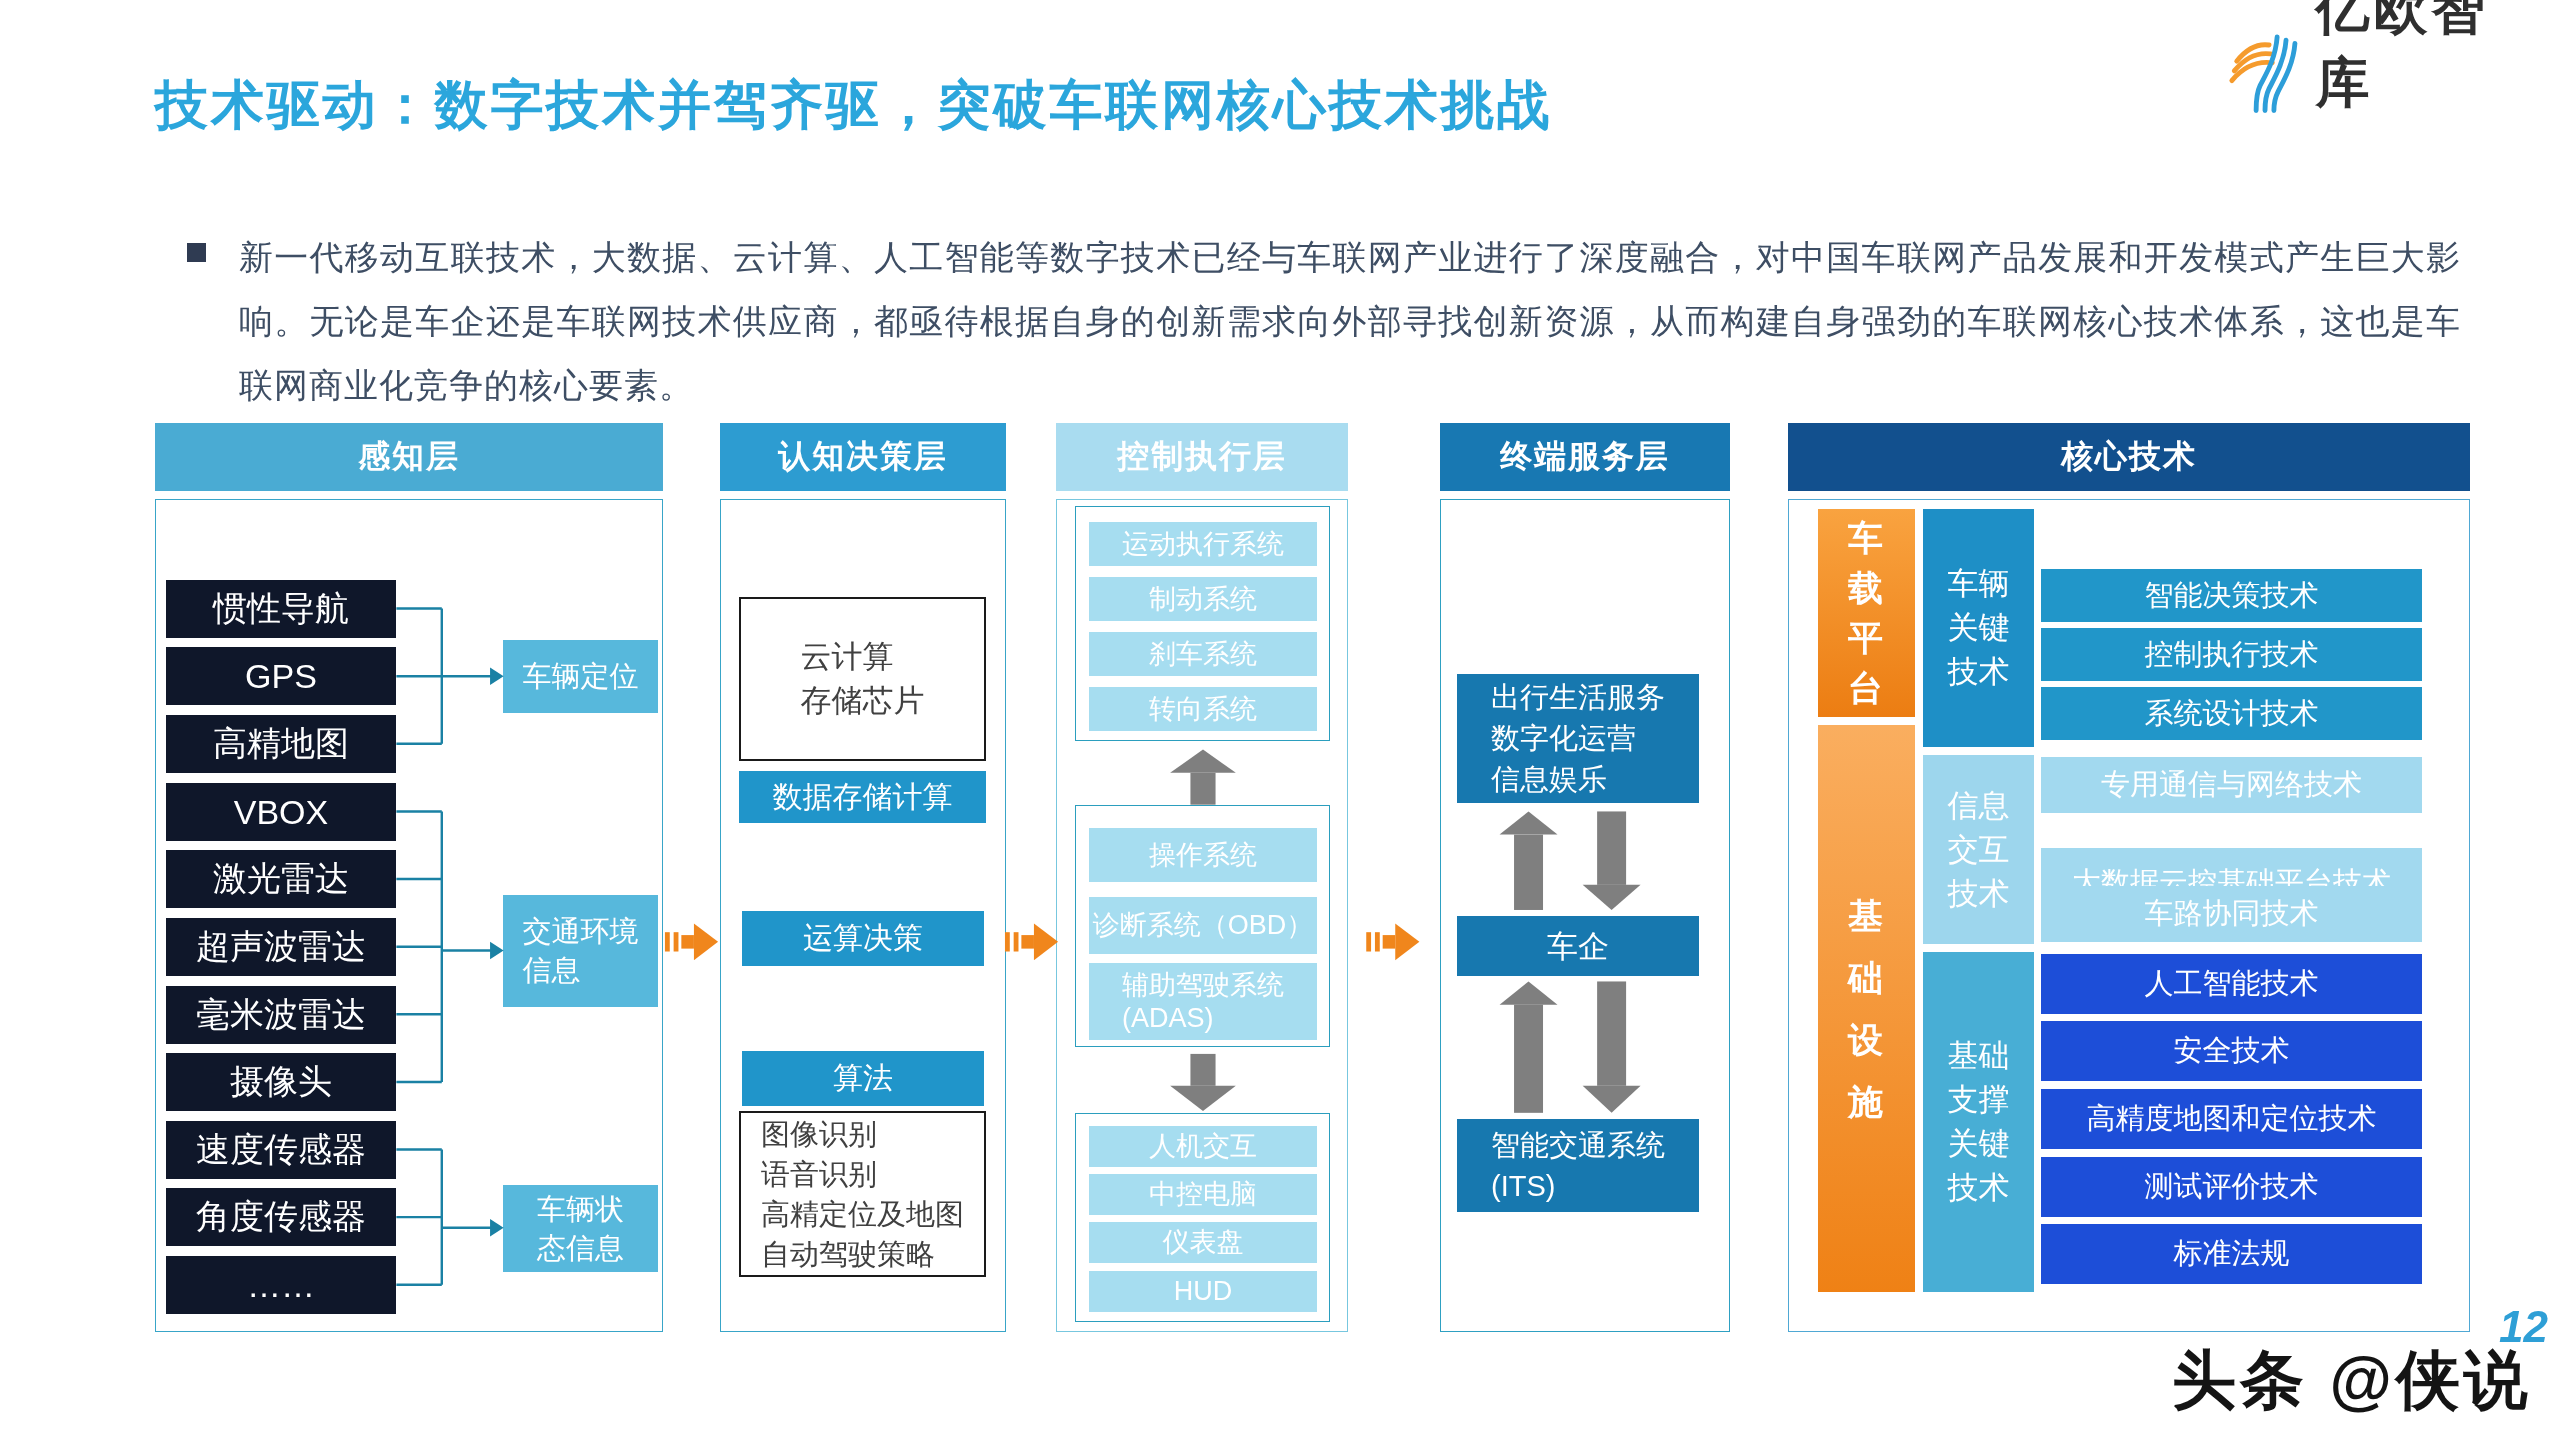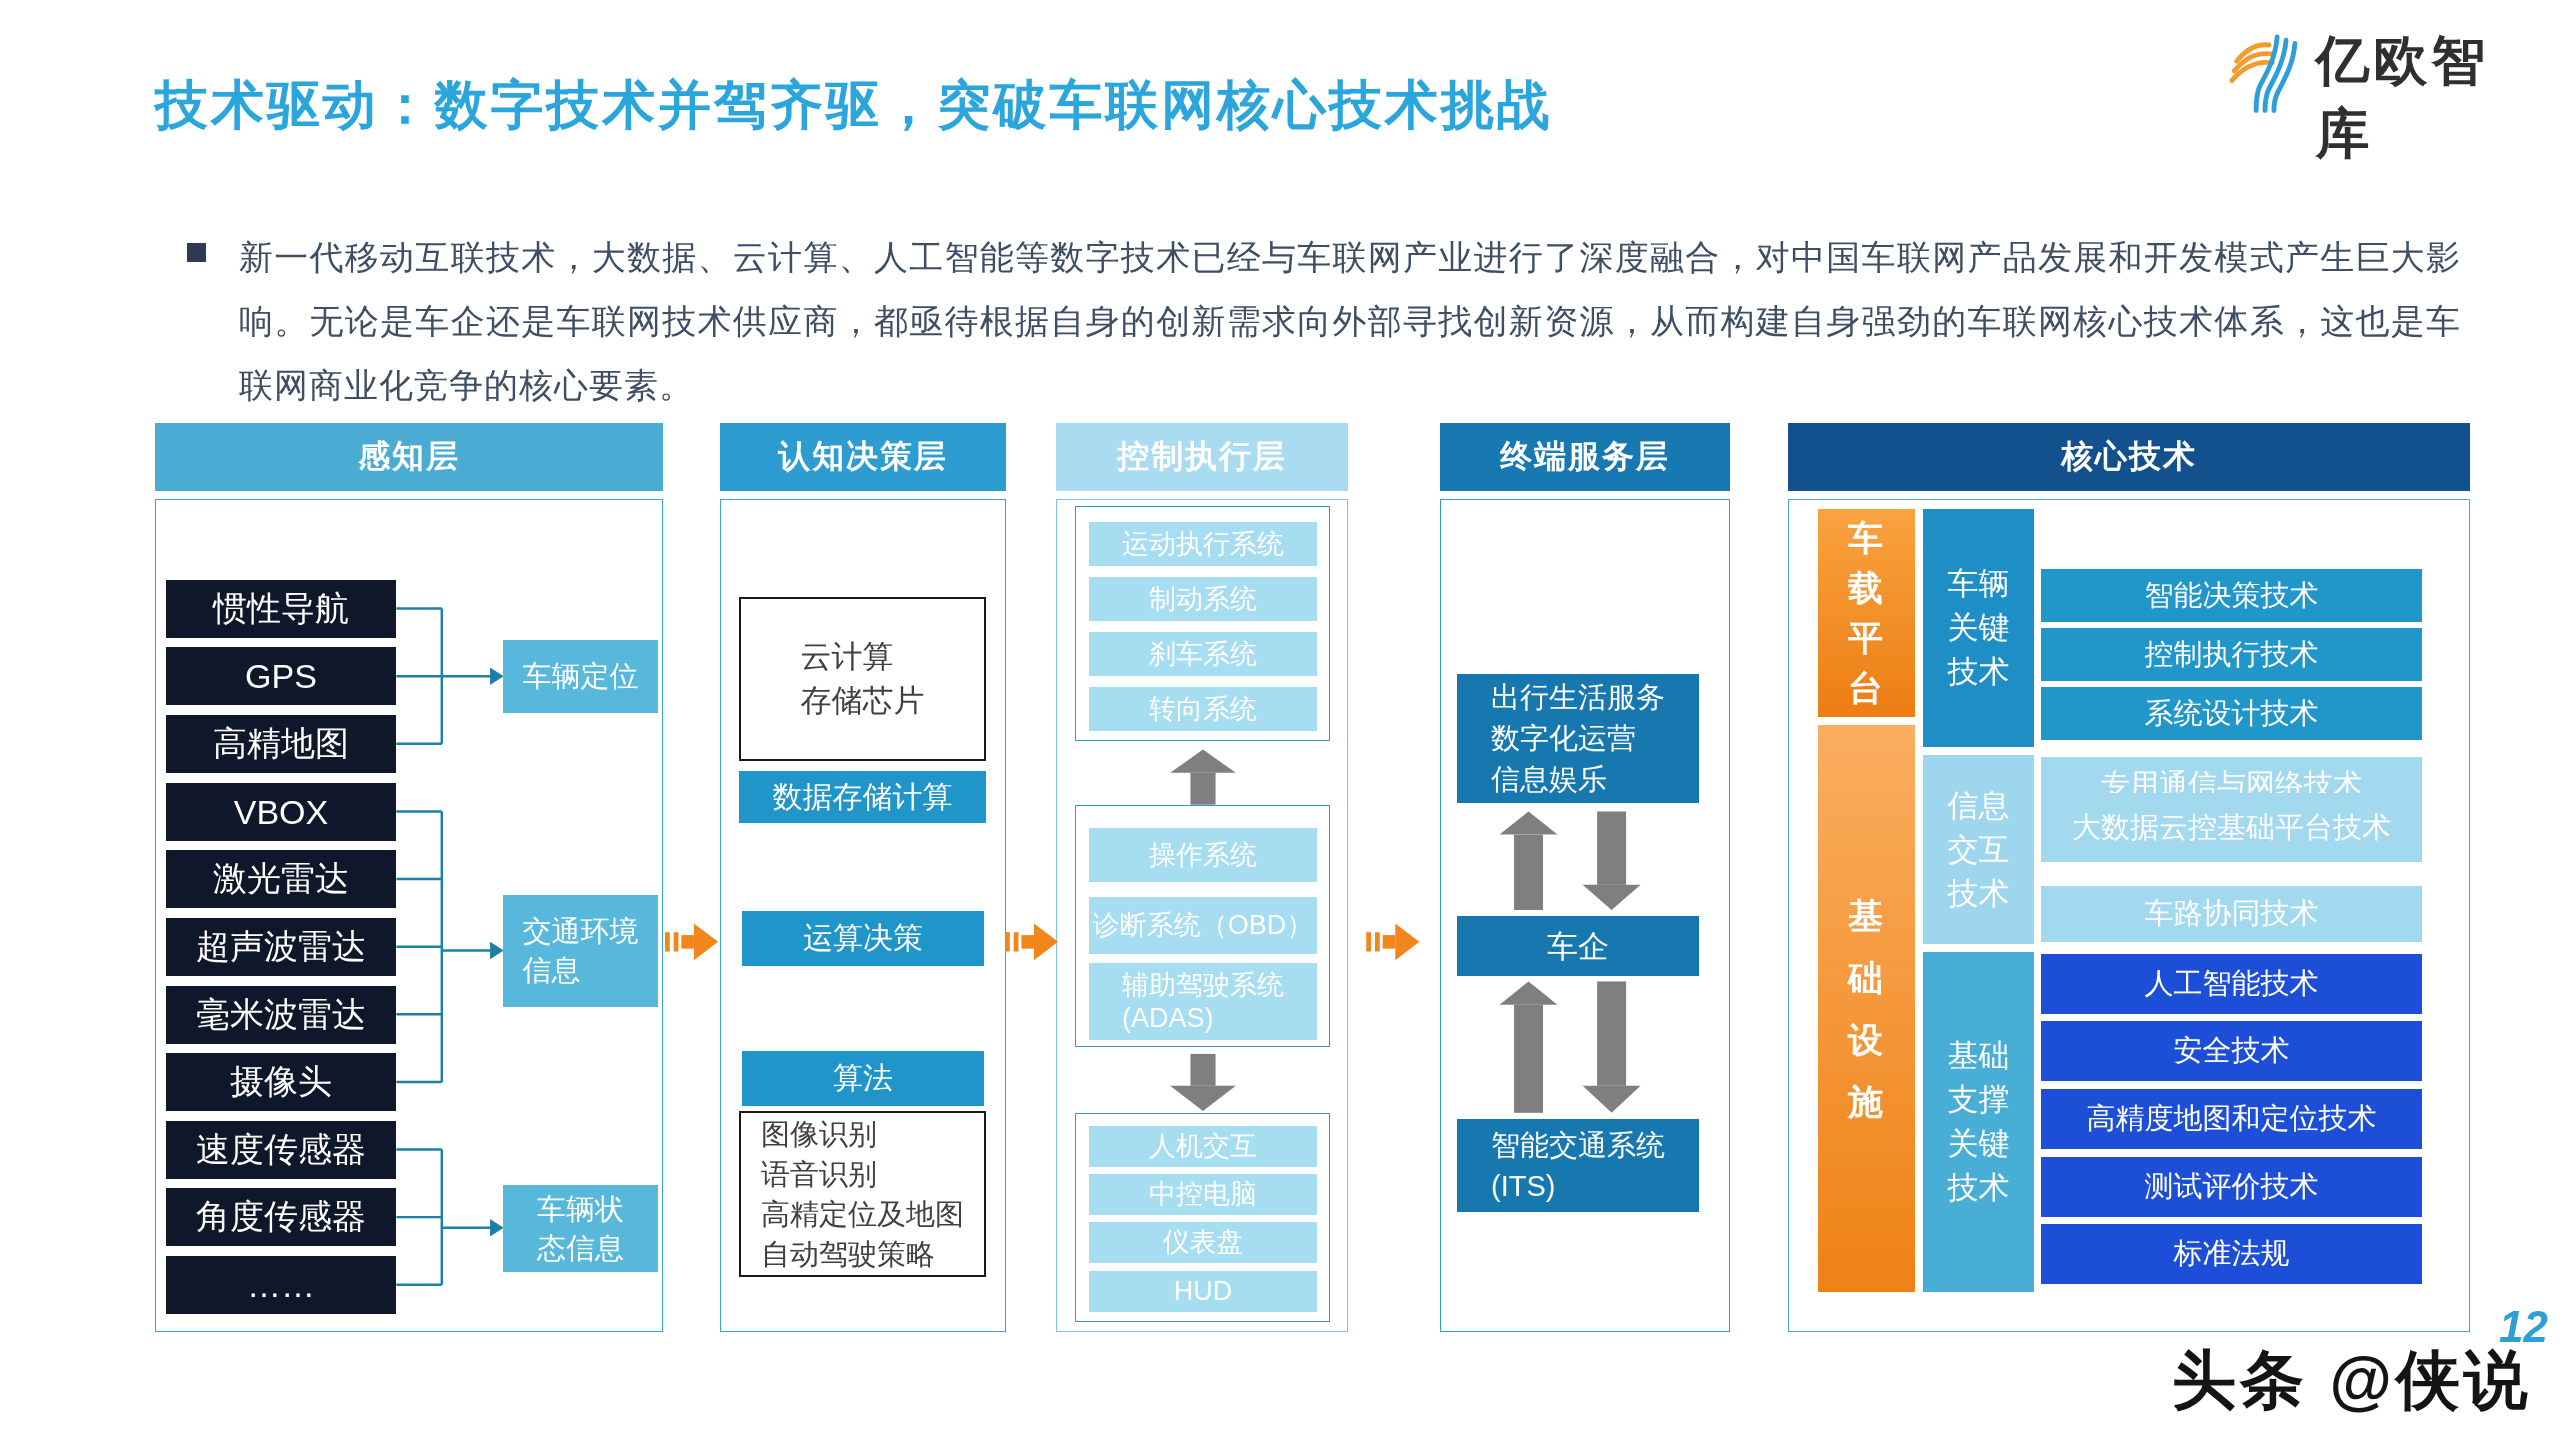--- a/index.html
+++ b/index.html
@@ -33,21 +33,21 @@
   .c3row{left:1089px;width:228px;background:#A6DDF0;font-size:27px;line-height:33px;}
   .c4box{left:1457px;width:242px;background:#1778AF;font-size:29px;line-height:41px;}
   .c5orange{left:1818px;width:97px;font-size:35px;font-weight:bold;line-height:50px;letter-spacing:1.9px;}
   .or1{background:linear-gradient(#F9A340,#EC7D12);}
   .or2{background:linear-gradient(#FAAE5F,#EF8115);line-height:62px;}
   .c5label{left:1923px;width:111px;font-size:31px;line-height:44px;}
   .c5row{left:2041px;width:381px;font-size:29px;}
   .rowA{background:#2196C9;}  .labA{background:#1E8FC6;}
   .rowB{background:#A2D9EF;}  .labB{background:#9DD6ED;}
   .rowC{background:#1d4ed8;}  .labC{background:#48AED5;}
-  .logo{position:absolute;left:2227px;top:25px;width:290px;height:95px;display:flex;align-items:flex-start;}
+  .logo{position:absolute;left:2227px;top:25px;width:290px;height:95px;display:flex;align-items:flex-end;}
   .logo-text{font-size:54px;font-weight:bold;color:#2F2F2F;letter-spacing:3.9px;margin-left:7.7px;}
   .pagenum{position:absolute;left:2499px;top:1302px;font-size:44px;font-weight:bold;
            font-style:italic;color:#2E9FD6;z-index:1;text-align:center;}
   .watermark{position:absolute;left:2172px;top:1337px;font-size:64px;font-weight:bold;
              color:#141414;letter-spacing:3.9px;z-index:2;}
   svg.overlay{position:absolute;left:0;top:0;pointer-events:none;}
 </style>
 </head>
 <body>
 
@@ -153,21 +153,21 @@
 技术</div>
   <div class="box c5label labC" style="top:952px;height:340px">基础
 支撑
 关键
 技术</div>
 
   <div class="box c5row rowA" style="top:569px;height:53px">智能决策技术</div>
   <div class="box c5row rowA" style="top:628px;height:53px">控制执行技术</div>
   <div class="box c5row rowA" style="top:687px;height:53px">系统设计技术</div>
   <div class="box c5row rowB" style="top:757px;height:56px">专用通信与网络技术</div>
-  <div class="box c5row rowB" style="top:793px;height:69px">大数据云控基础平台技术</div>
+  <div class="box c5row rowB" style="top:848px;height:69px">大数据云控基础平台技术</div>
   <div class="box c5row rowB" style="top:886px;height:56px">车路协同技术</div>
   <div class="box c5row rowC" style="top:954px;height:60px">人工智能技术</div>
   <div class="box c5row rowC" style="top:1021px;height:60px">安全技术</div>
   <div class="box c5row rowC" style="top:1089px;height:60px">高精度地图和定位技术</div>
   <div class="box c5row rowC" style="top:1157px;height:60px">测试评价技术</div>
   <div class="box c5row rowC" style="top:1224px;height:60px">标准法规</div>
 
   <svg class="overlay" width="2576" height="1449" viewBox="0 0 2666 1500">
 
     <g stroke="#1A81A4" stroke-width="2.5" fill="none">

